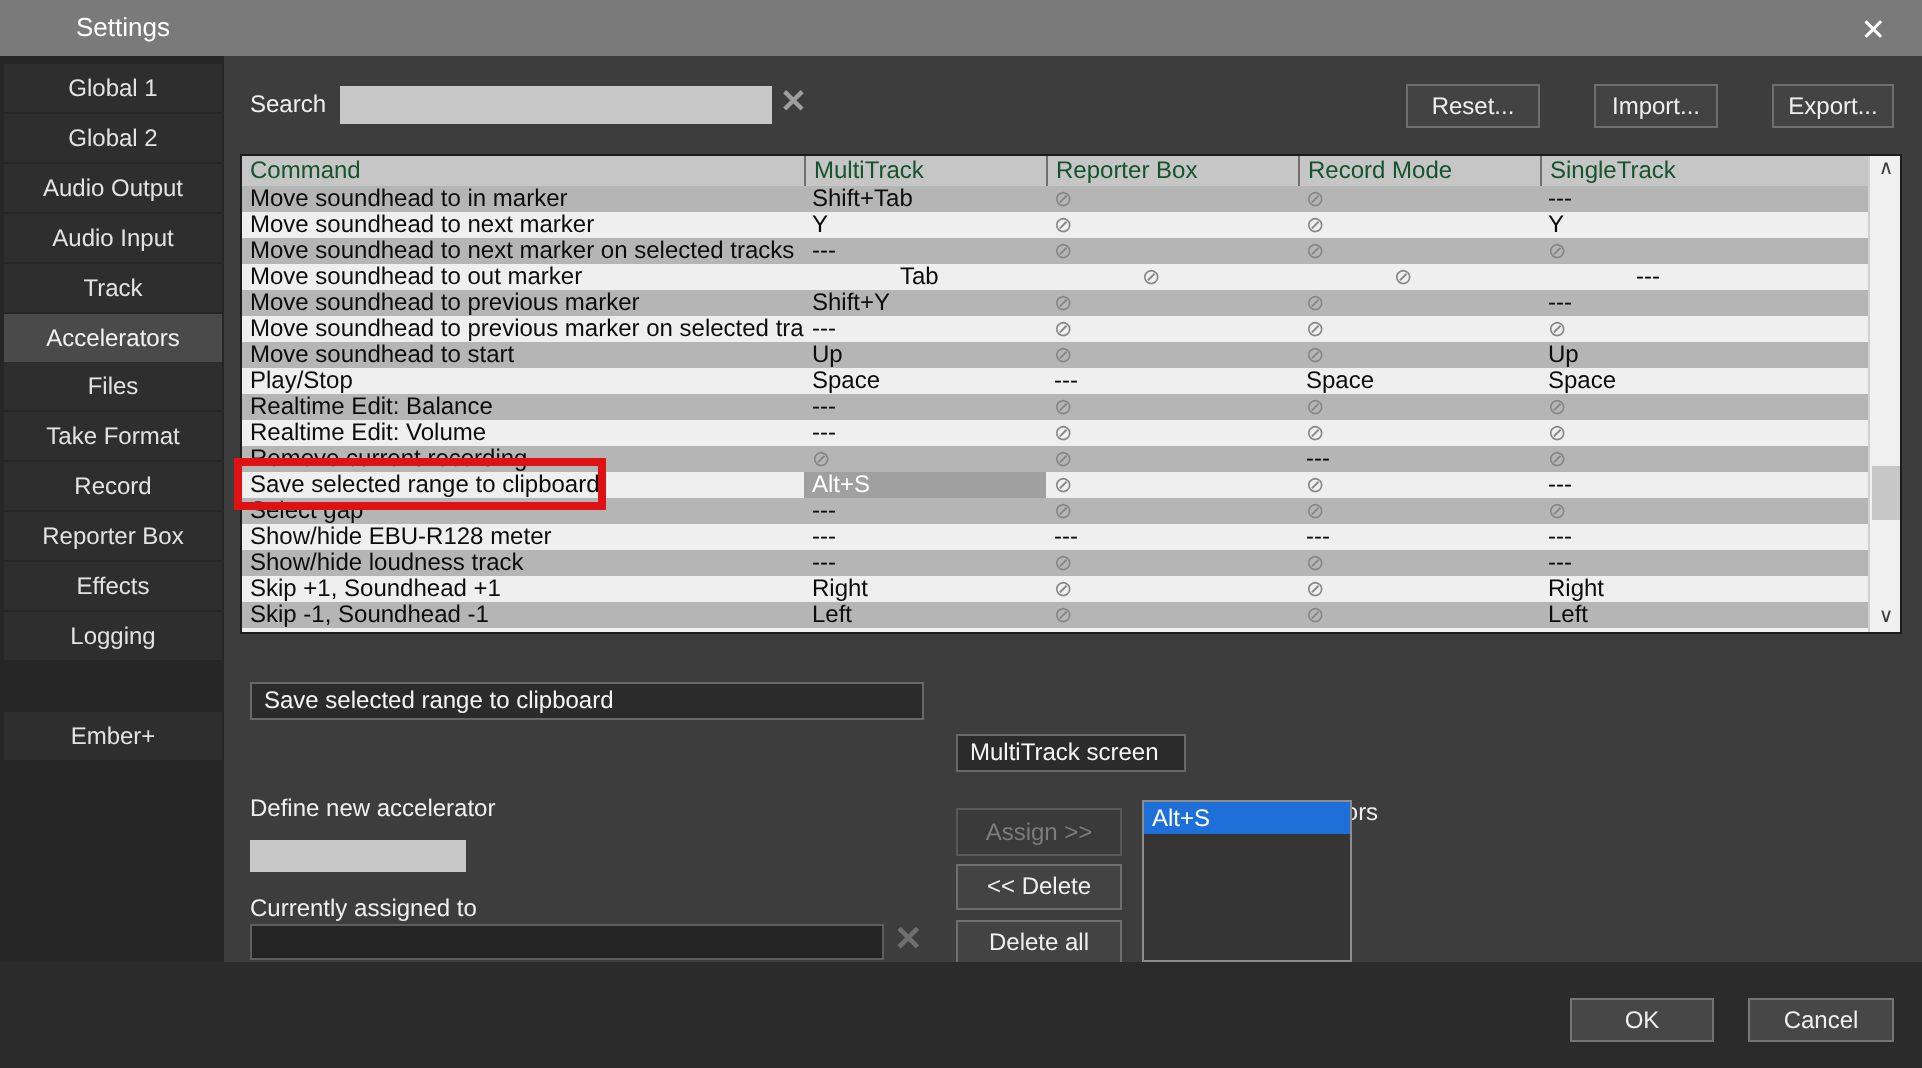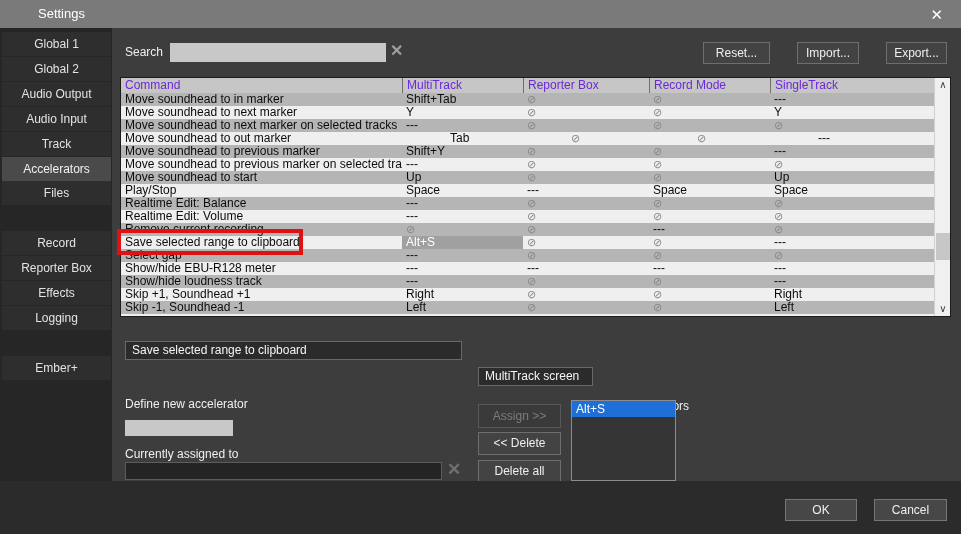--- a/index.html
+++ b/index.html
@@ -25,21 +25,21 @@
 
   .btn { position:absolute; background:#434343; border:1px solid #6e6e6e; color:#efefef; font-size:12px;
          text-align:center; font-family:"Liberation Sans",sans-serif; cursor:default; }
   .btn-reset  { left:703px; top:42px; width:67px; height:22px; line-height:20px; }
   .btn-import { left:797px; top:42px; width:62px; height:22px; line-height:20px; }
   .btn-export { left:886px; top:42px; width:61px; height:22px; line-height:20px; }
 
   
   .table-wrap { position:absolute; left:120px; top:77px; width:831px; height:240px; border:1px solid #1c1c1c; background:#f0f0f0; }
   .tbl-header { display:flex; height:15px; background:#c6c6c6; }
-  .tbl-header .hcell { font-size:12px; line-height:15px; color:#6d28d9; padding-left:4px; border-left:1px solid #6f6f6f;
+  .tbl-header .hcell { font-size:12px; line-height:15px; color:#14532d; padding-left:4px; border-left:1px solid #6f6f6f;
                        overflow:hidden; white-space:nowrap; flex:none; }
   .tbl-header .hcell:first-child { border-left:none; }
   .tbl-body { position:relative; }
   .tbl-row { display:flex; height:13px; }
   .tbl-row.odd  { background:#b5b5b5; }
   .tbl-row.even { background:#efefef; }
   .tbl-row .cell { font-size:12px; line-height:13px; color:#0c0c0c; padding-left:4px; overflow:hidden;
                    white-space:nowrap; flex:none; }
   .tbl-row .cell .glyph { color:#878787; font-size:11px; }
   .cell.cell-selected { background:#a0a0a0; color:#ffffff; }
@@ -90,20 +90,21 @@
 </div>
 
 <div class="sidebar">
     <div class="sidebar-item" style="top: 4px;">Global 1</div>
     <div class="sidebar-item" style="top: 28.9px;">Global 2</div>
     <div class="sidebar-item" style="top: 53.8px;">Audio Output</div>
     <div class="sidebar-item" style="top: 78.7px;">Audio Input</div>
     <div class="sidebar-item" style="top: 103.6px;">Track</div>
     <div class="sidebar-item selected" style="top: 128.5px;">Accelerators</div>
     <div class="sidebar-item" style="top: 153.4px;">Files</div>
+    <div class="sidebar-item" style="top: 178.3px;">Take Format</div>
     <div class="sidebar-item" style="top: 203.2px;">Record</div>
     <div class="sidebar-item" style="top: 228.1px;">Reporter Box</div>
     <div class="sidebar-item" style="top: 253px;">Effects</div>
     <div class="sidebar-item" style="top: 277.9px;">Logging</div>
     <div class="sidebar-item" style="top: 327.7px;">Ember+</div>
   </div>
 
 <div class="content-panel"></div>
 
 <span class="search-label">Search</span>

